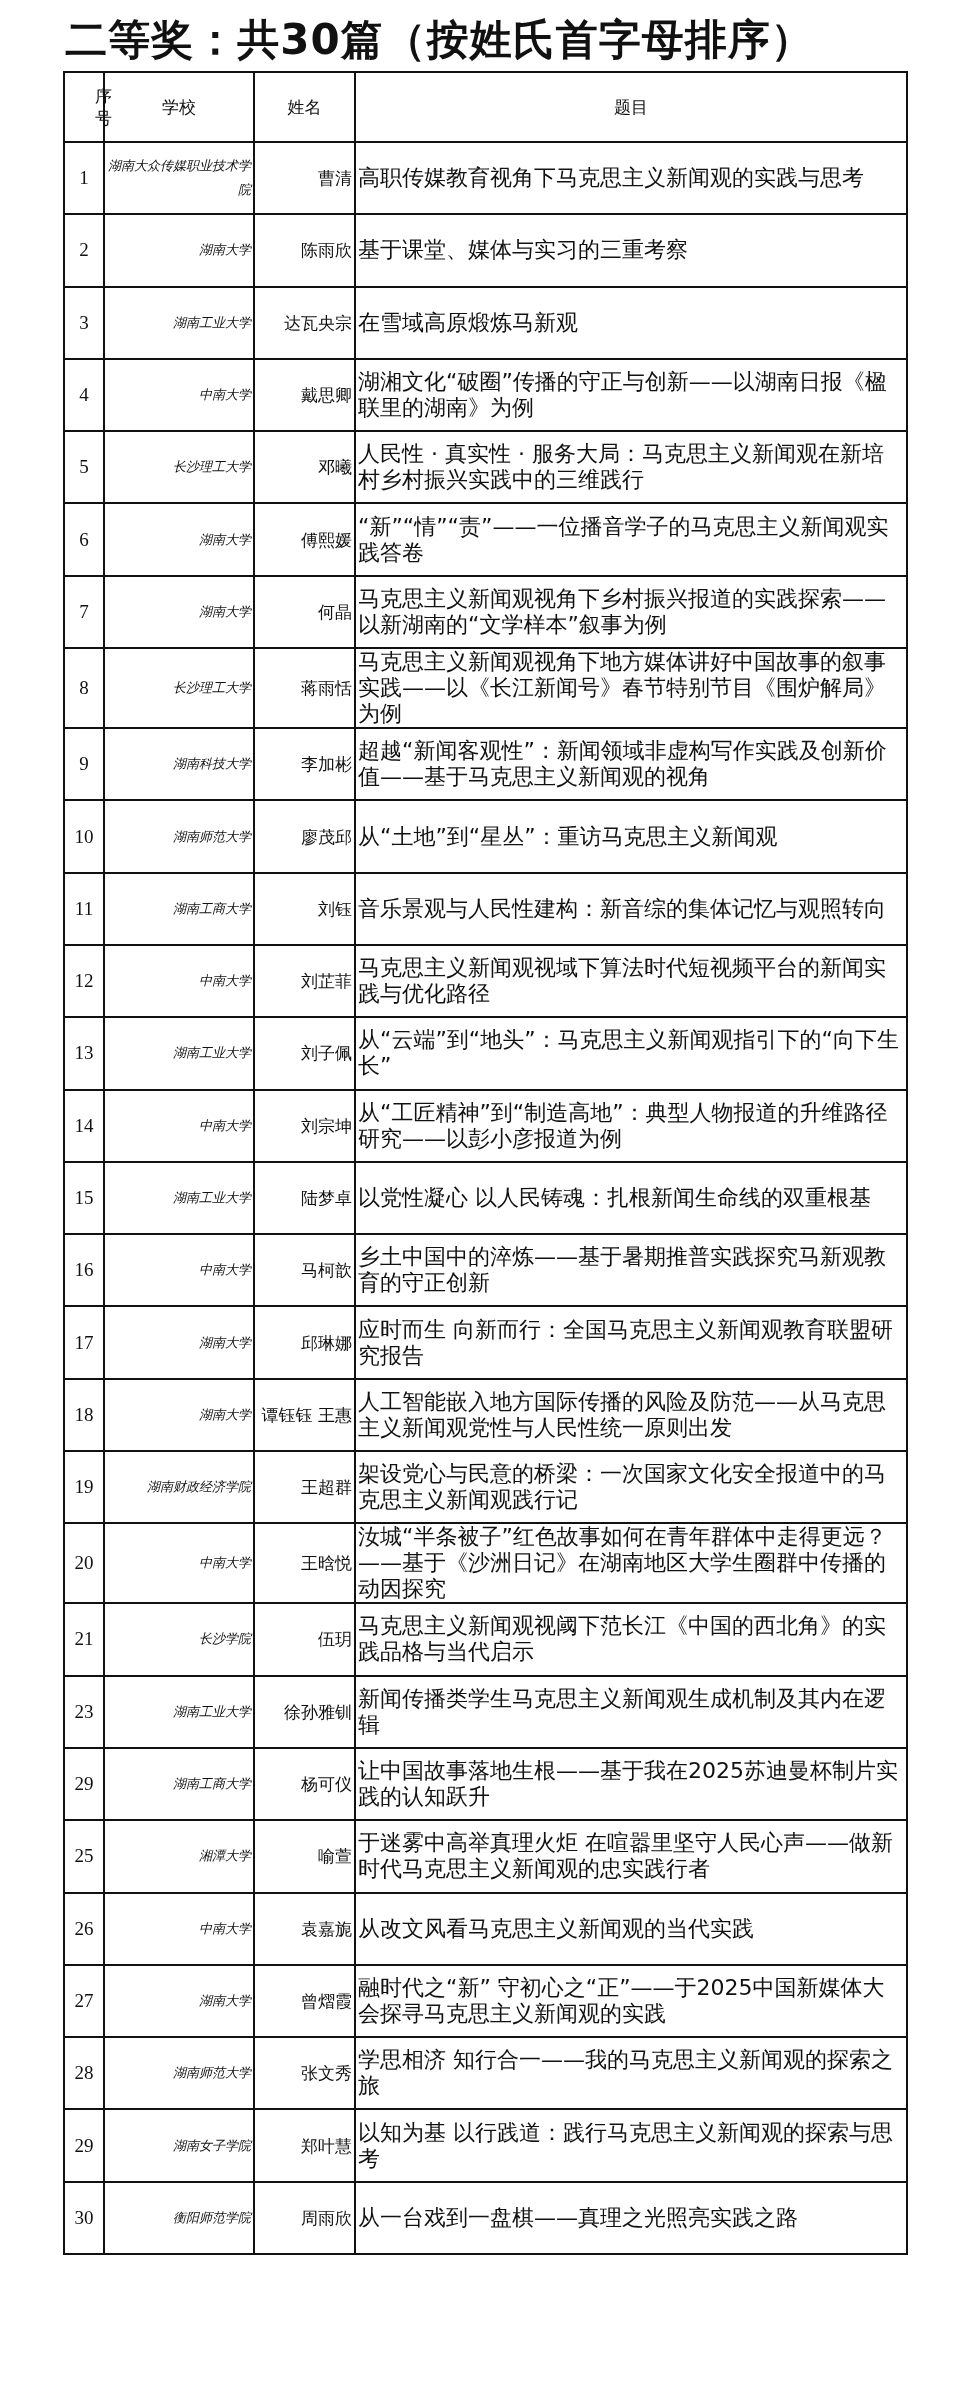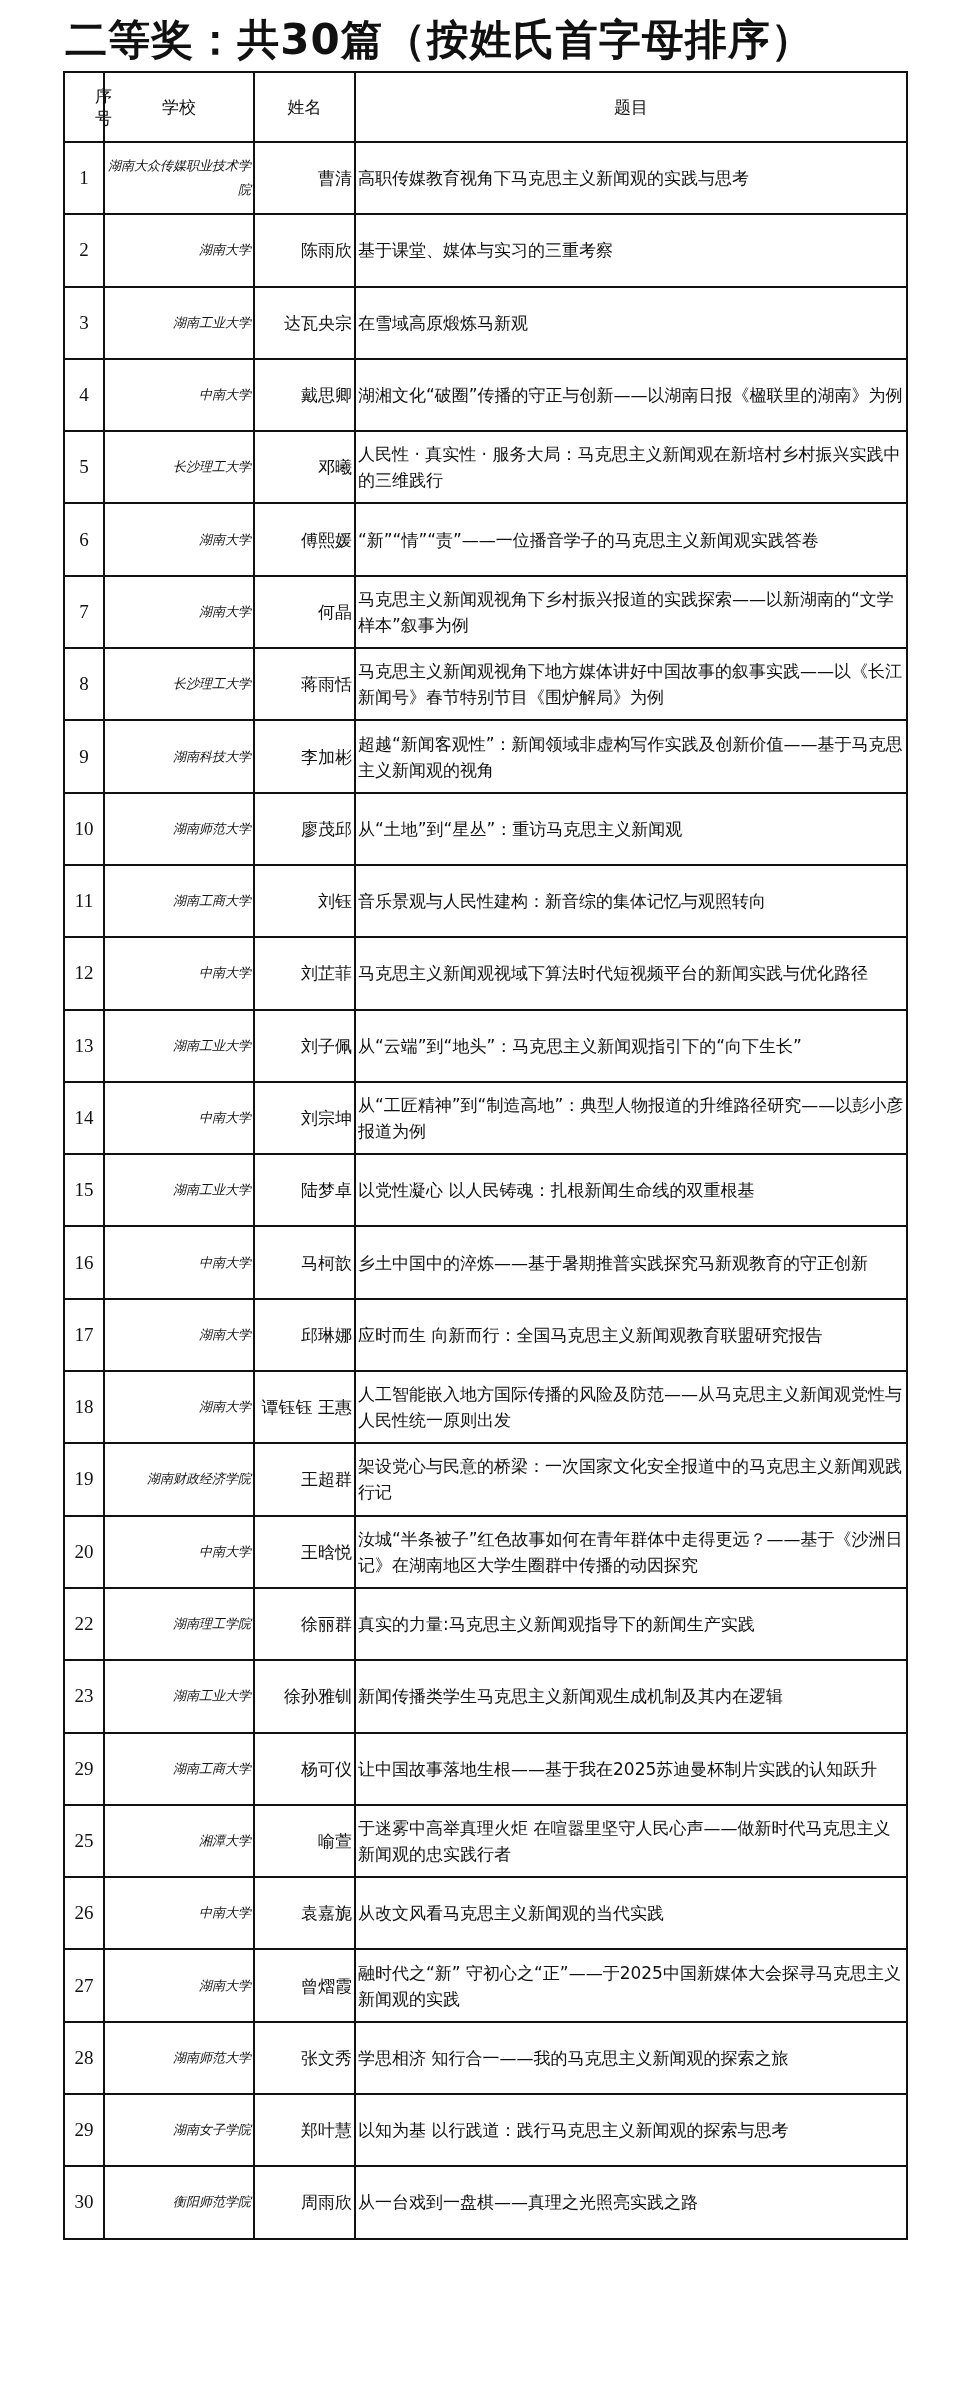--- a/index.html
+++ b/index.html
@@ -12,21 +12,21 @@
                    border-collapse: collapse; table-layout: fixed; }
     table.awards td, table.awards th { border: 2px solid #111; padding: 0 2px;
                    vertical-align: middle; }
     table.awards th { height: 68px; font-weight: normal; font-size: 17px; text-align: center; }
     th.col-seq { font-size: 17px; line-height: 22px; padding: 0; }
     table.awards tbody tr { height: 72.3px; }
     td.seq { text-align: center; font-family: "Liberation Serif", "DejaVu Serif", serif;
              font-size: 19px; padding: 0; }
     td.school { text-align: right; font-size: 13px; line-height: 24px; font-style: italic; }
     td.name { text-align: right; font-size: 17px; line-height: 24px; }
-    td.topic { text-align: left; font-size: 17px; line-height: 26px; padding-left: 3px; }
+    td.topic { text-align: left; font-size: 22px; line-height: 26px; padding-left: 3px; }
     col.c-seq { width: 40px; }
     col.c-school { width: 150px; }
     col.c-name { width: 101px; }
     col.c-topic { width: 552px; }
   </style>
 </head>
 <body>
 
 <div class="title">二等奖：共30篇（按姓氏首字母排序）</div>
 
@@ -160,24 +160,24 @@
         <td class="name">王超群</td>
         <td class="topic">架设党心与民意的桥梁：一次国家文化安全报道中的马克思主义新闻观践行记</td>
       </tr>
       <tr>
         <td class="seq">20</td>
         <td class="school">中南大学</td>
         <td class="name">王晗悦</td>
         <td class="topic">汝城“半条被子”红色故事如何在青年群体中走得更远？——基于《沙洲日记》在湖南地区大学生圈群中传播的动因探究</td>
       </tr>
       <tr>
-        <td class="seq">22</td>
-        <td class="school">湖南理工学院</td>
-        <td class="name">徐丽群</td>
-        <td class="topic">真实的力量:马克思主义新闻观指导下的新闻生产实践</td>
+        <td class="seq">21</td>
+        <td class="school">长沙学院</td>
+        <td class="name">伍玥</td>
+        <td class="topic">马克思主义新闻观视阈下范长江《中国的西北角》的实践品格与当代启示</td>
       </tr>
       <tr>
         <td class="seq">23</td>
         <td class="school">湖南工业大学</td>
         <td class="name">徐孙雅钏</td>
         <td class="topic">新闻传播类学生马克思主义新闻观生成机制及其内在逻辑</td>
       </tr>
       <tr>
         <td class="seq">29</td>
         <td class="school">湖南工商大学</td>

